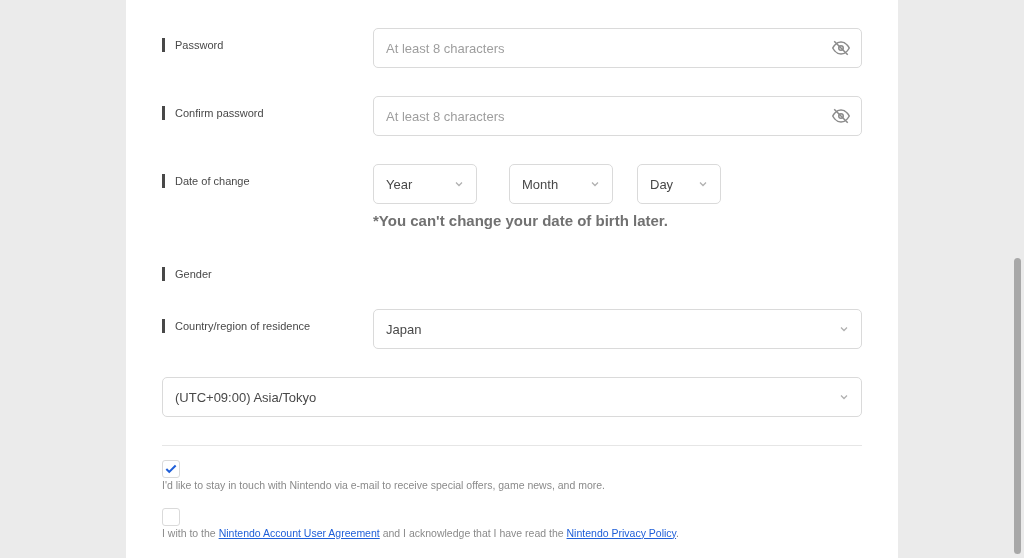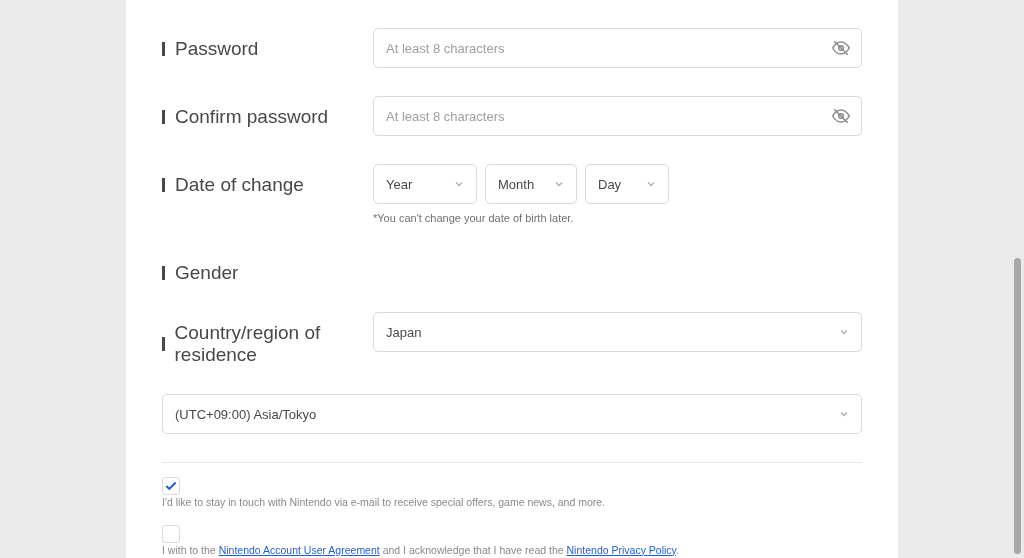--- a/index.html
+++ b/index.html
@@ -34,21 +34,21 @@
     align-items: center;
     padding-top: 10px;
   }
   .label-bar {
     width: 3px;
     height: 14px;
     background: #484848;
     margin-right: 10px;
   }
   .label-text {
-    font-size: 19px;
+    font-size: 11px;
     color: #484848;
   }
   .input-col {
     flex: 1;
   }
   .text-input {
     width: 100%;
     height: 40px;
     border: 1px solid #dadada;
     border-radius: 5px;
@@ -61,52 +61,53 @@
   .input-wrap { position: relative; }
   .eye-icon {
     position: absolute;
     right: 12px;
     top: 50%;
     transform: translateY(-50%);
     width: 18px;
     height: 18px;
     color: #8a8a8a;
   }
-  .select-row { display: flex; gap: 8px; }
+  .select-row { display: flex; gap: 24px; }
   .select {
     height: 40px;
     border: 1px solid #dadada;
     border-radius: 5px;
     padding: 0 32px 0 12px;
     font-size: 13px;
     color: #484848;
     background: #fff;
     appearance: none;
     position: relative;
   }
   .select-wrap { position: relative; }
   .select-wrap.full { flex: 1; }
   .select-wrap.full .select { width: 100%; }
   .select-wrap.year .select { width: 104px; }
-  .select-wrap.month .select { width: 92px; }
+  .select-wrap.month .select { width: 104px; margin-left: 8px; }
   .select-wrap.day .select { width: 84px; }
   .chevron {
     position: absolute;
     right: 12px;
     top: 50%;
     transform: translateY(-50%);
     width: 12px;
     height: 12px;
     pointer-events: none;
     color: #b0b0b0;
   }
   .hint {
-    font-size: 11px;
+    font-size: 15px;
     color: #717171;
     margin-top: 8px;
+    font-weight: bold;
   }
   .divider {
     border: none;
     border-top: 1px solid #e6e6e6;
     margin: 28px 0 0 0;
   }
   .check-row {
     display: flex;
     padding: 14px 0 0 0;
     flex-direction: column;

